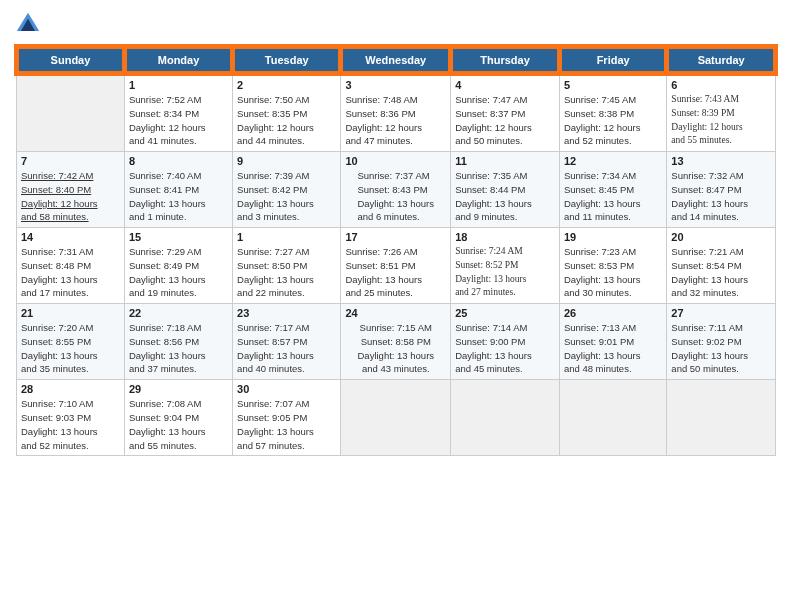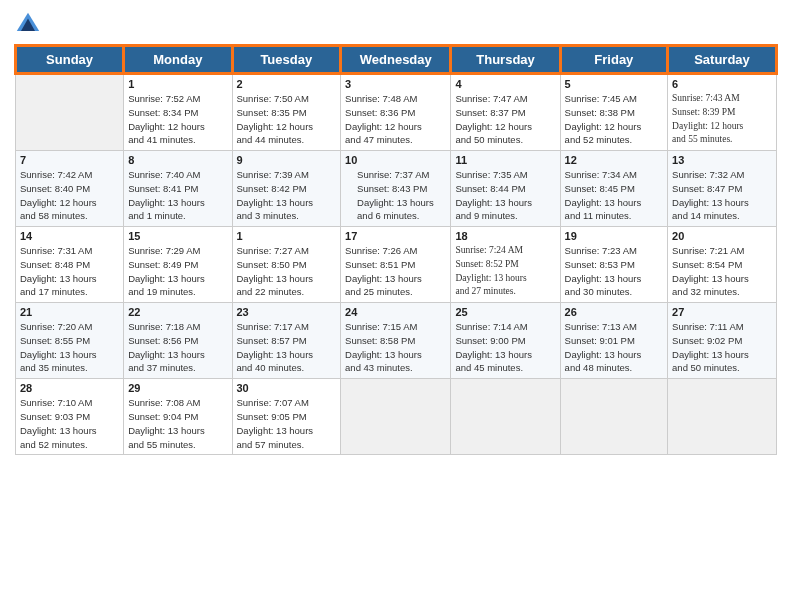--- a/index.html
+++ b/index.html
@@ -54,23 +54,23 @@
     }
     .calendar {
       width: 100%;
       border-collapse: collapse;
       font-size: 10px;
     }
     .calendar th {
       background: #2a6496;
       color: #fff;
       padding: 5px 4px;
-      font-size: 13px;
+      font-size: 11px;
       font-weight: bold;
-      border: 3px solid #f97316;
+      border: 5px solid #f97316;
     }
     .calendar td {
       border: 1px solid #ccc;
       vertical-align: top;
       padding: 3px 4px;
       width: 113px;
       min-height: 80px;
       background: #fff;
     }
     .calendar td.empty {
@@ -172,21 +172,21 @@
             <div class="cell-day">6</div>
             <div class="cell-info" style="white-space: pre-line; font-family: Liberation Serif, serif;">Sunrise: 7:43 AM
 Sunset: 8:39 PM
 Daylight: 12 hours
 and 55 minutes.</div>
           </td>
         </tr>
         <tr>
           <td>
             <div class="cell-day">7</div>
-            <div class="cell-info" style="white-space: pre-line;">Sunrise: 7:42 AM
+            <div class="cell-info" style="white-space: pre-line; text-decoration: underline;">Sunrise: 7:42 AM
 Sunset: 8:40 PM
 Daylight: 12 hours
 and 58 minutes.</div>
           </td>
           <td>
             <div class="cell-day">8</div>
             <div class="cell-info" style="white-space: pre-line;">Sunrise: 7:40 AM
 Sunset: 8:41 PM
 Daylight: 13 hours
 and 1 minute.</div>
@@ -295,21 +295,21 @@
           </td>
           <td>
             <div class="cell-day">23</div>
             <div class="cell-info" style="white-space: pre-line;">Sunrise: 7:17 AM
 Sunset: 8:57 PM
 Daylight: 13 hours
 and 40 minutes.</div>
           </td>
           <td>
             <div class="cell-day">24</div>
-            <div class="cell-info" style="white-space: pre-line;">Sunrise: 7:15 AM
+            <div class="cell-info" style="white-space: pre-line; text-align: center;">Sunrise: 7:15 AM
 Sunset: 8:58 PM
 Daylight: 13 hours
 and 43 minutes.</div>
           </td>
           <td>
             <div class="cell-day">25</div>
             <div class="cell-info" style="white-space: pre-line;">Sunrise: 7:14 AM
 Sunset: 9:00 PM
 Daylight: 13 hours
 and 45 minutes.</div>

